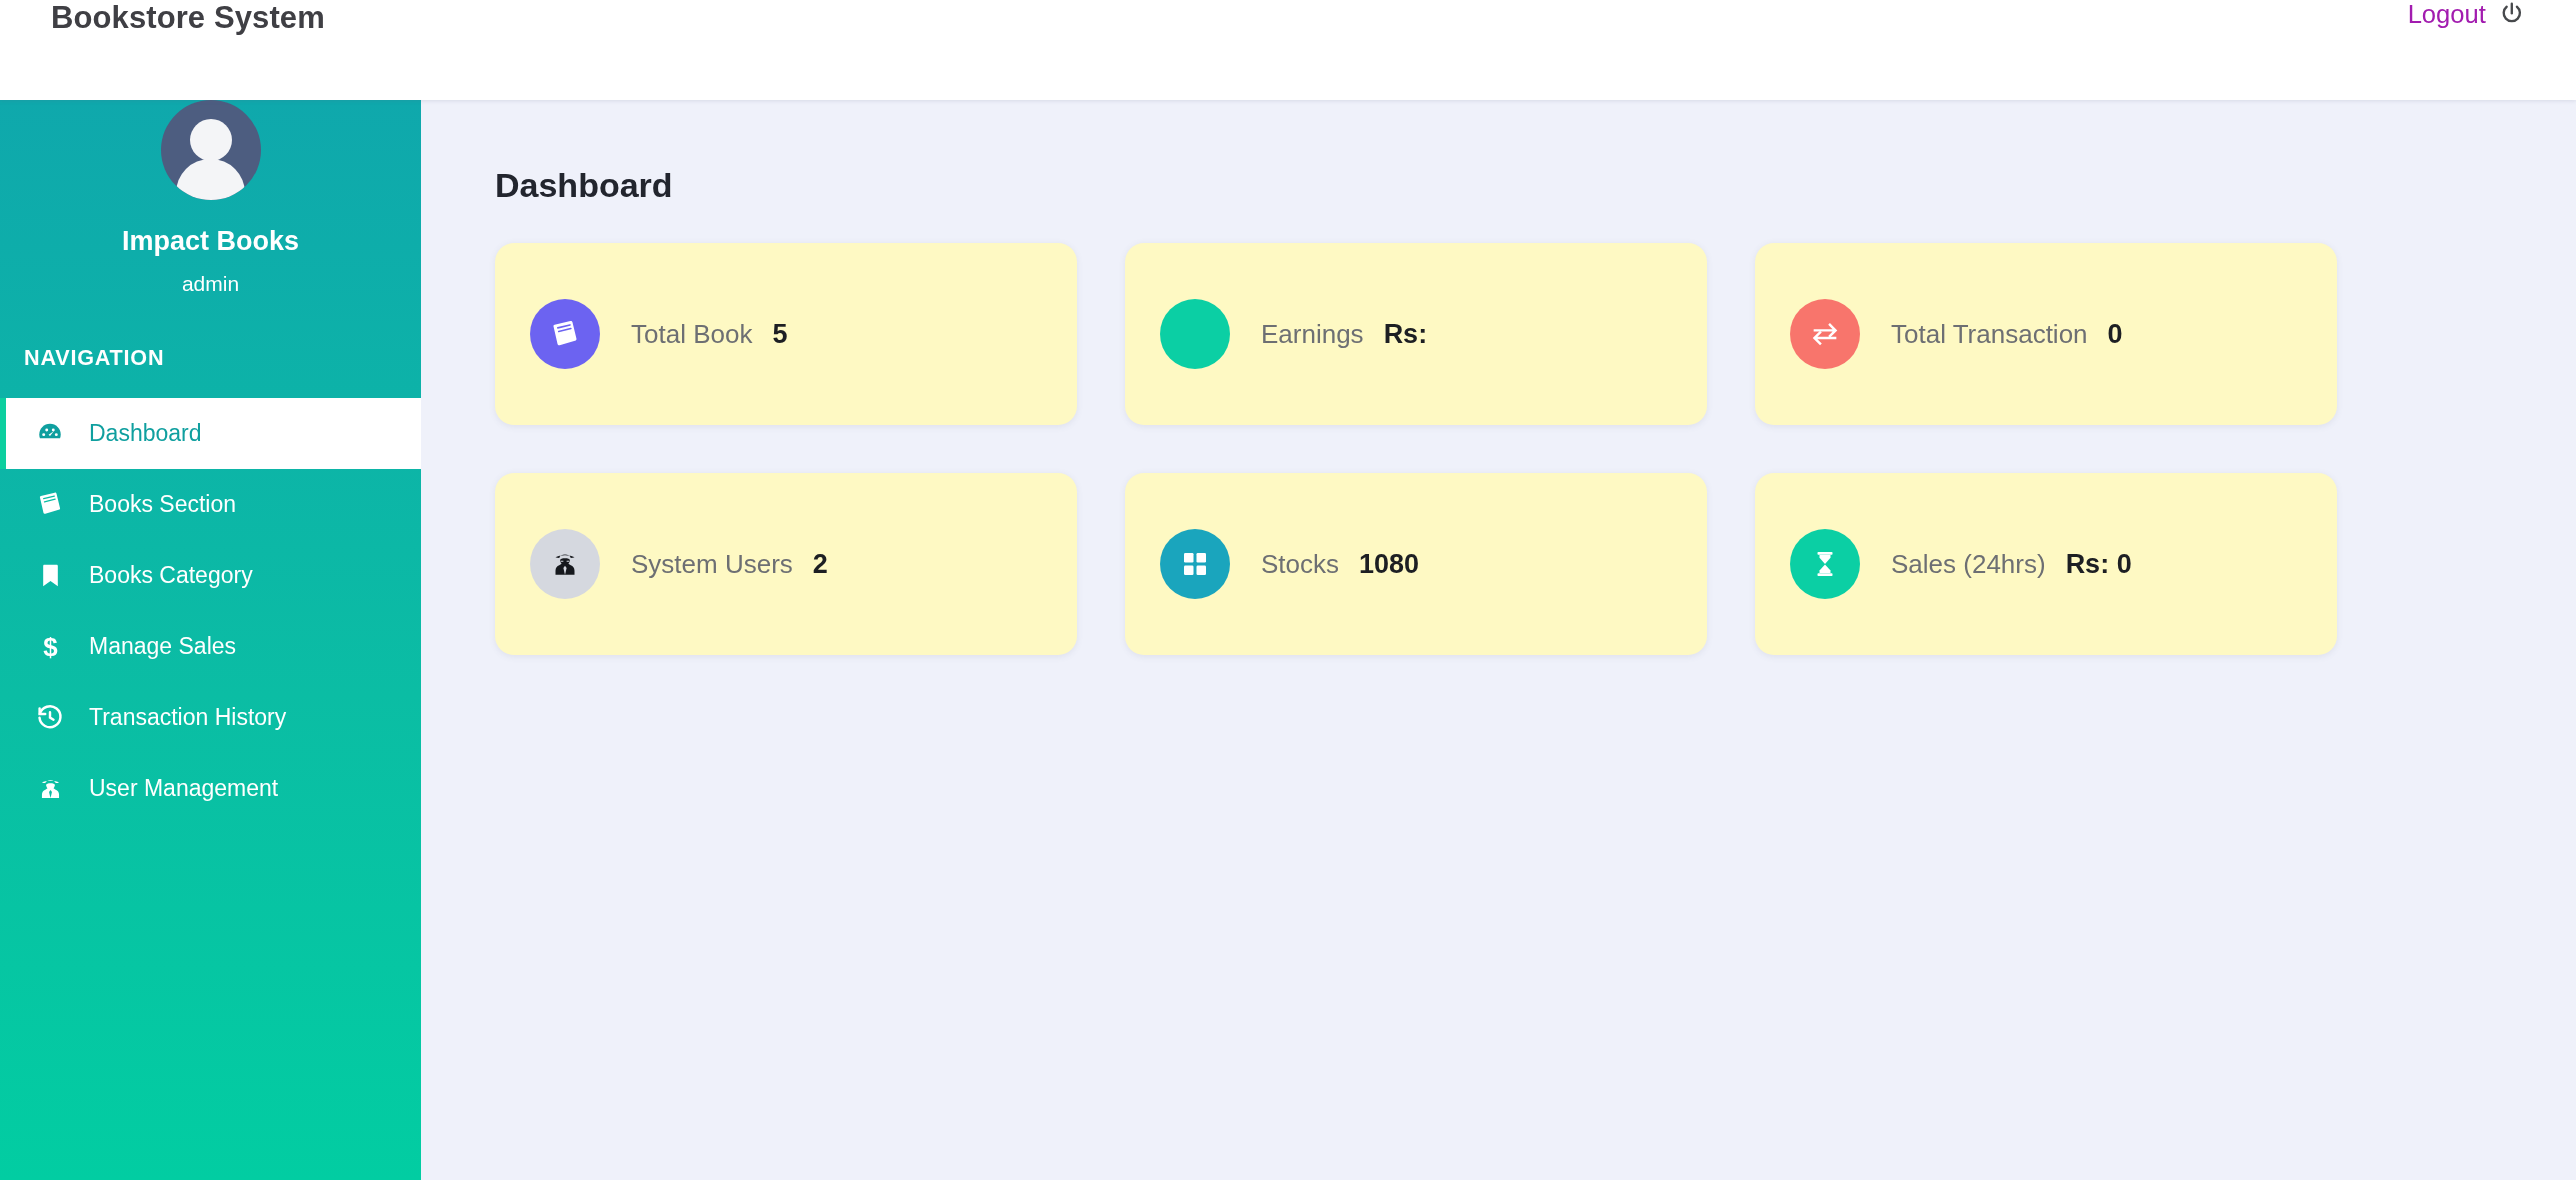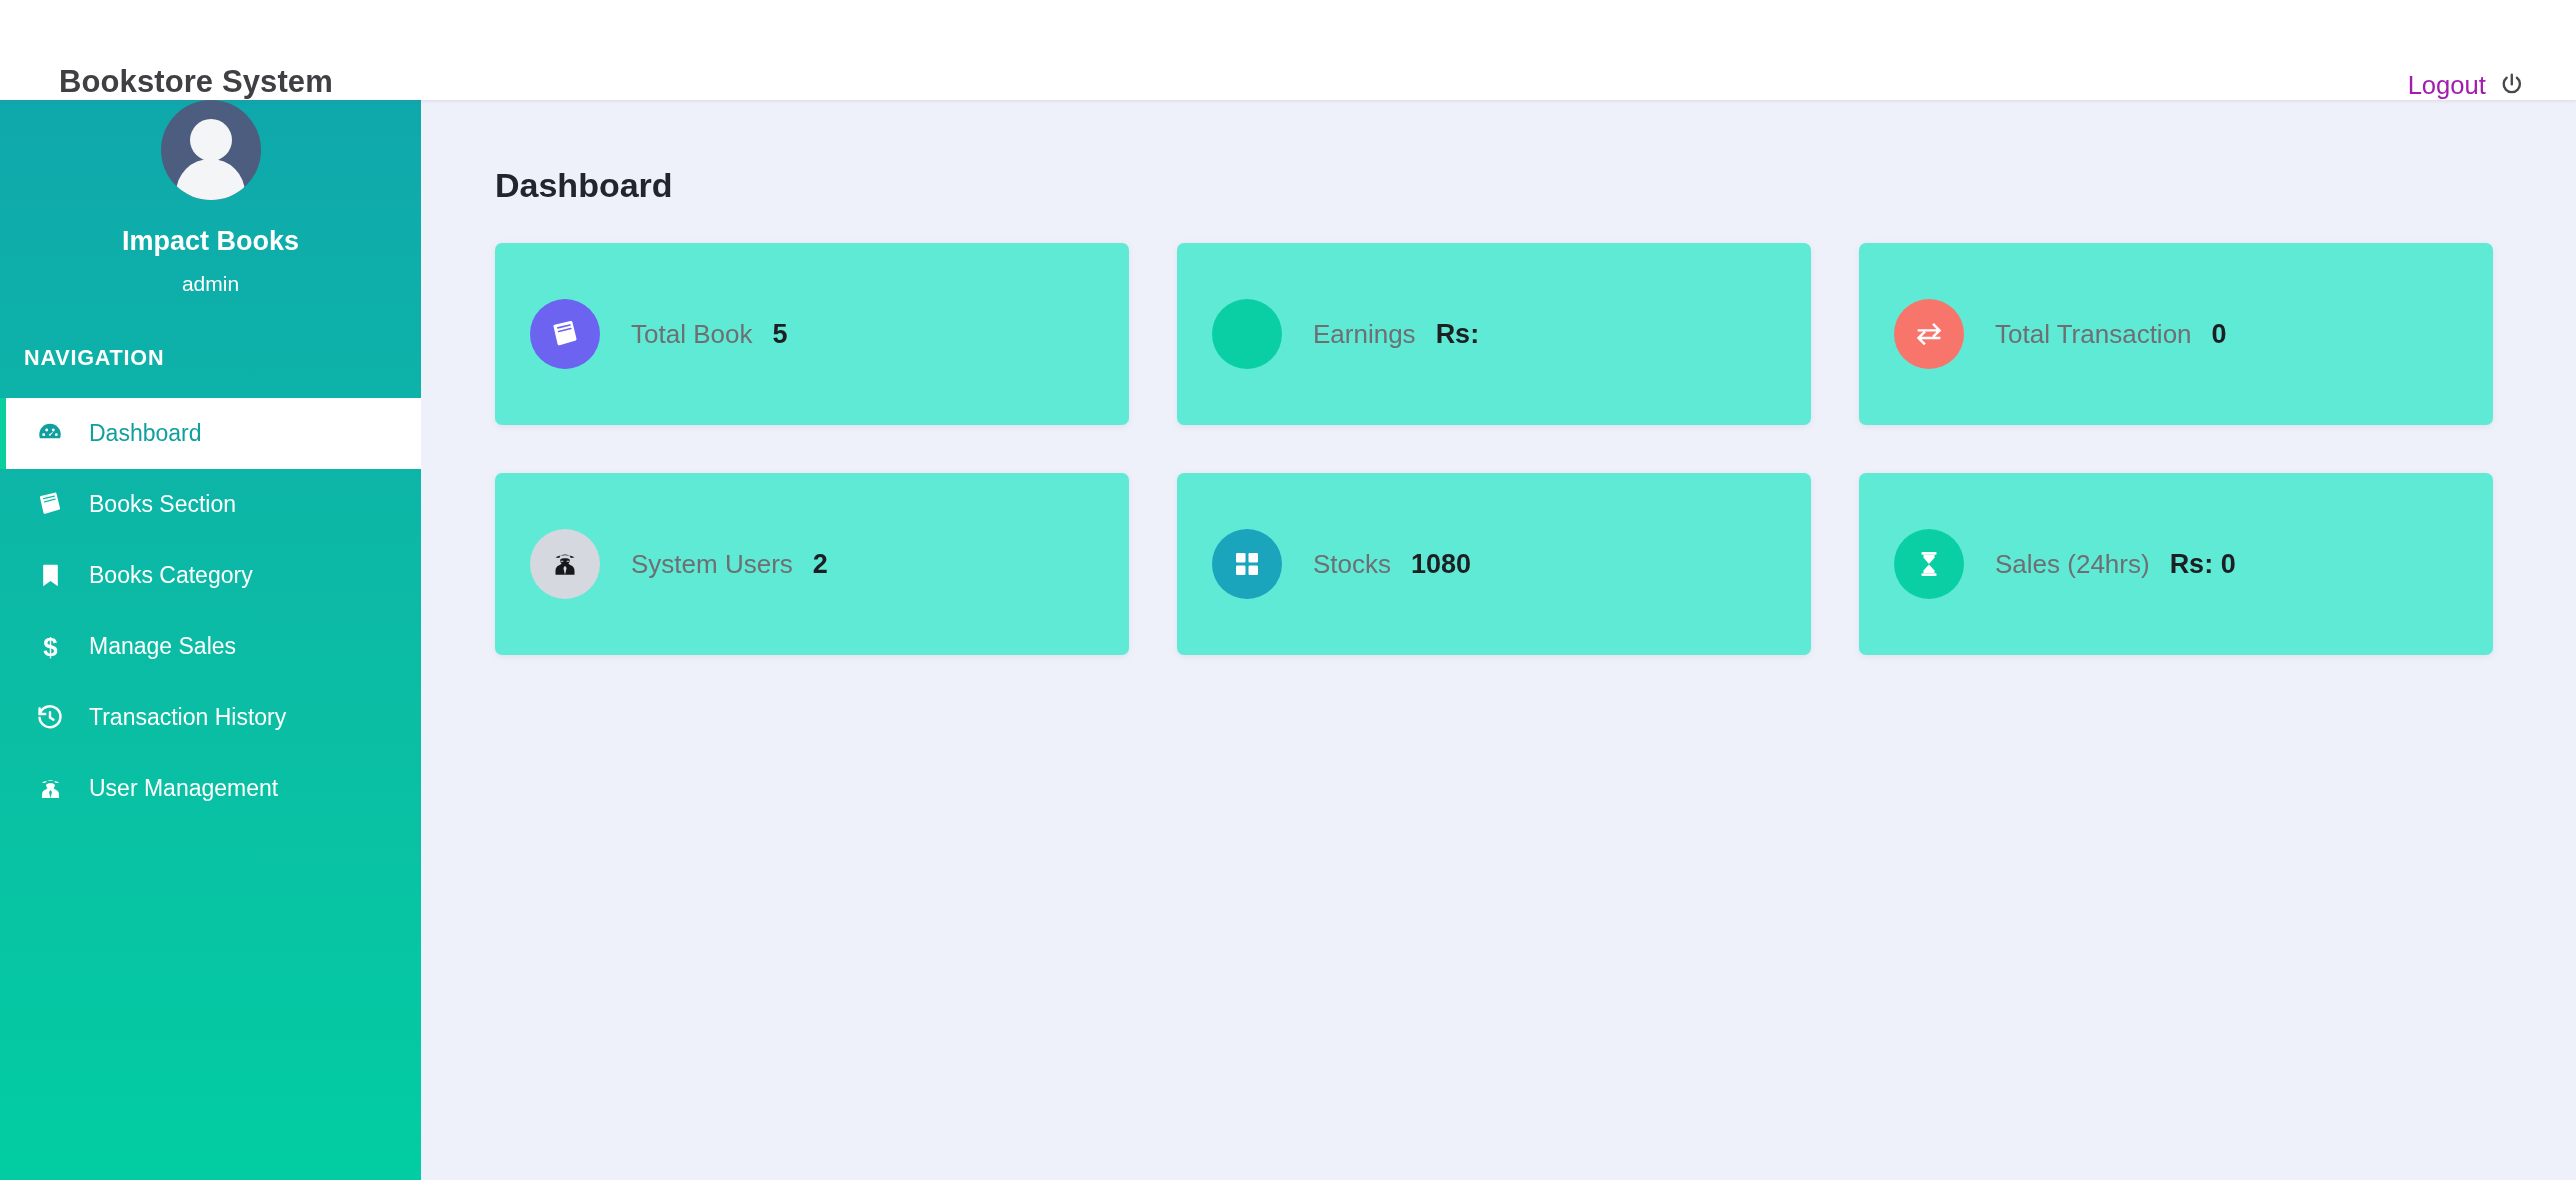--- a/index.html
+++ b/index.html
@@ -20,25 +20,24 @@
   }
 
   
   .topbar {
     position: absolute;
     top: 0; left: 0;
     width: 2576px;
     height: 100px;
     background: #ffffff;
     display: flex;
-    align-items: flex-end;
+    align-items: flex-start;
     justify-content: space-between;
     box-shadow: 0 1.3px 4px rgba(90, 97, 130, 0.16);
     z-index: 20;
-    padding-left: 8px;
   }
   .brand {
     margin-left: 51px;
     font-size: 31px;
     font-weight: bold;
     color: #3f3f44;
     letter-spacing: 0.1px;
     white-space: nowrap;
   }
   .logout {
@@ -169,24 +168,24 @@
 
   .cards {
     margin: 38px 0 0 74px;
     display: flex;
     flex-wrap: wrap;
     gap: 48px 48px;
     width: 2011px;
   }
 
   .card {
-    width: 634px;
+    width: 582px;
     height: 182px;
-    background: #5eead4;
-    border-radius: 7px;
+    background: #fef9c3;
+    border-radius: 19px;
     box-shadow: 0 1.3px 6.7px rgba(90, 97, 130, 0.10);
     display: flex;
     align-items: center;
     padding-left: 35px;
     gap: 31px;
   }
 
   .card-icon {
     width: 70px; height: 70px;
     border-radius: 50%;

